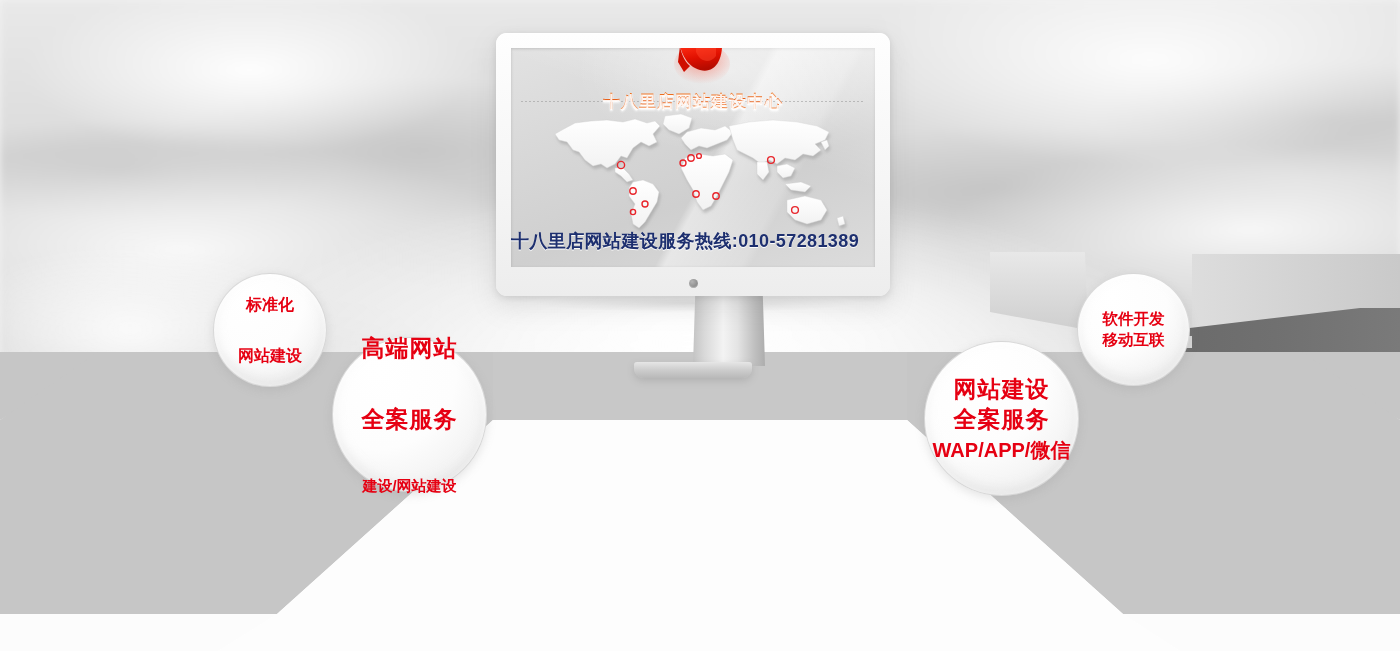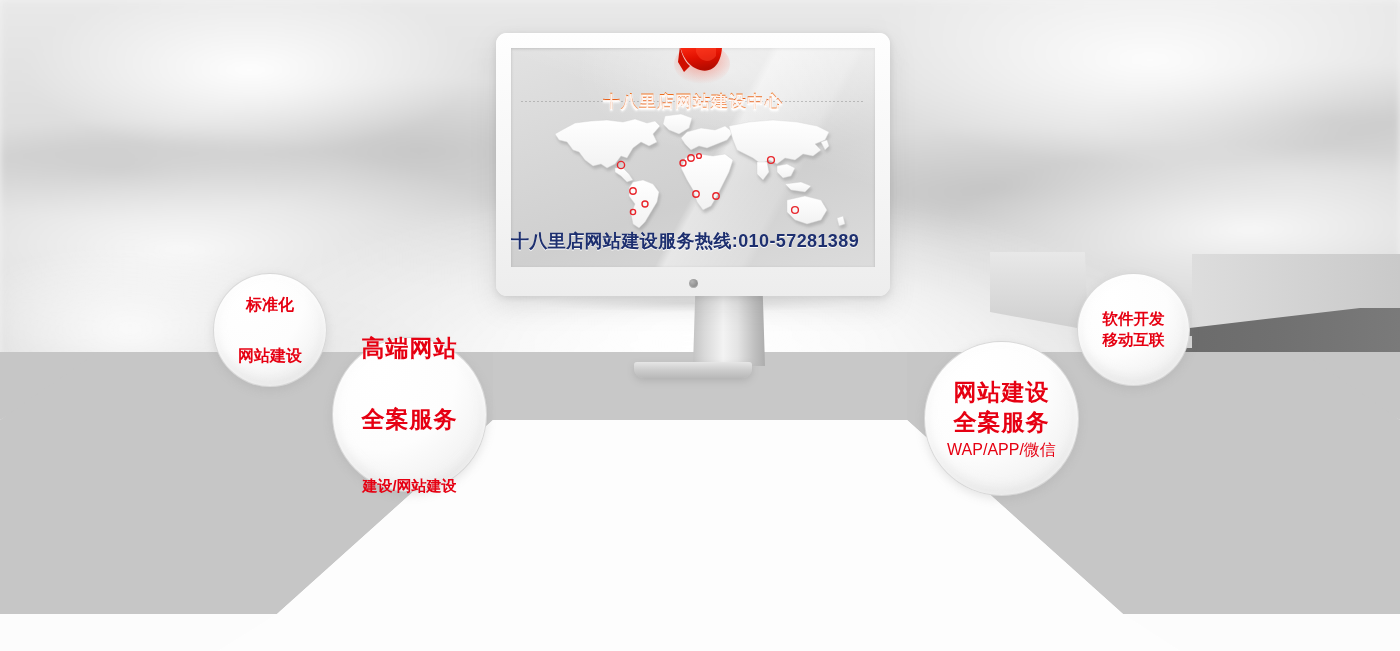--- a/index.html
+++ b/index.html
@@ -191,21 +191,21 @@
 
   .b1 { left: 213px; top: 273px; width: 114px; height: 114px; gap: 30px; }
   .b1 .ln { font-size: 16px; font-weight: bold; }
 
   .b2 { left: 332px; top: 337px; width: 155px; height: 155px; gap: 40px; }
   .b2 .l1, .b2 .l2 { font-size: 23px; font-weight: bold; letter-spacing: 1px; }
   .b2 .l3 { font-size: 15px; font-weight: bold; margin-top: 2px; }
 
   .b3 { left: 924px; top: 341px; width: 155px; height: 155px; }
   .b3 .l1, .b3 .l2 { font-size: 23px; font-weight: bold; letter-spacing: 1px; }
-  .b3 .l3 { font-size: 16px; font-weight: normal; margin-top: 2px; }
+  .b3 .l3 { font-size: 20px; font-weight: bold; margin-top: 2px; }
 
   .b4 { left: 1077px; top: 273px; width: 113px; height: 113px; }
   .b4 .ln { font-size: 15.5px; font-weight: bold; }
 </style>
 </head>
 <body>
 
 <div id="stage">
 
   <div class="sky"></div>

